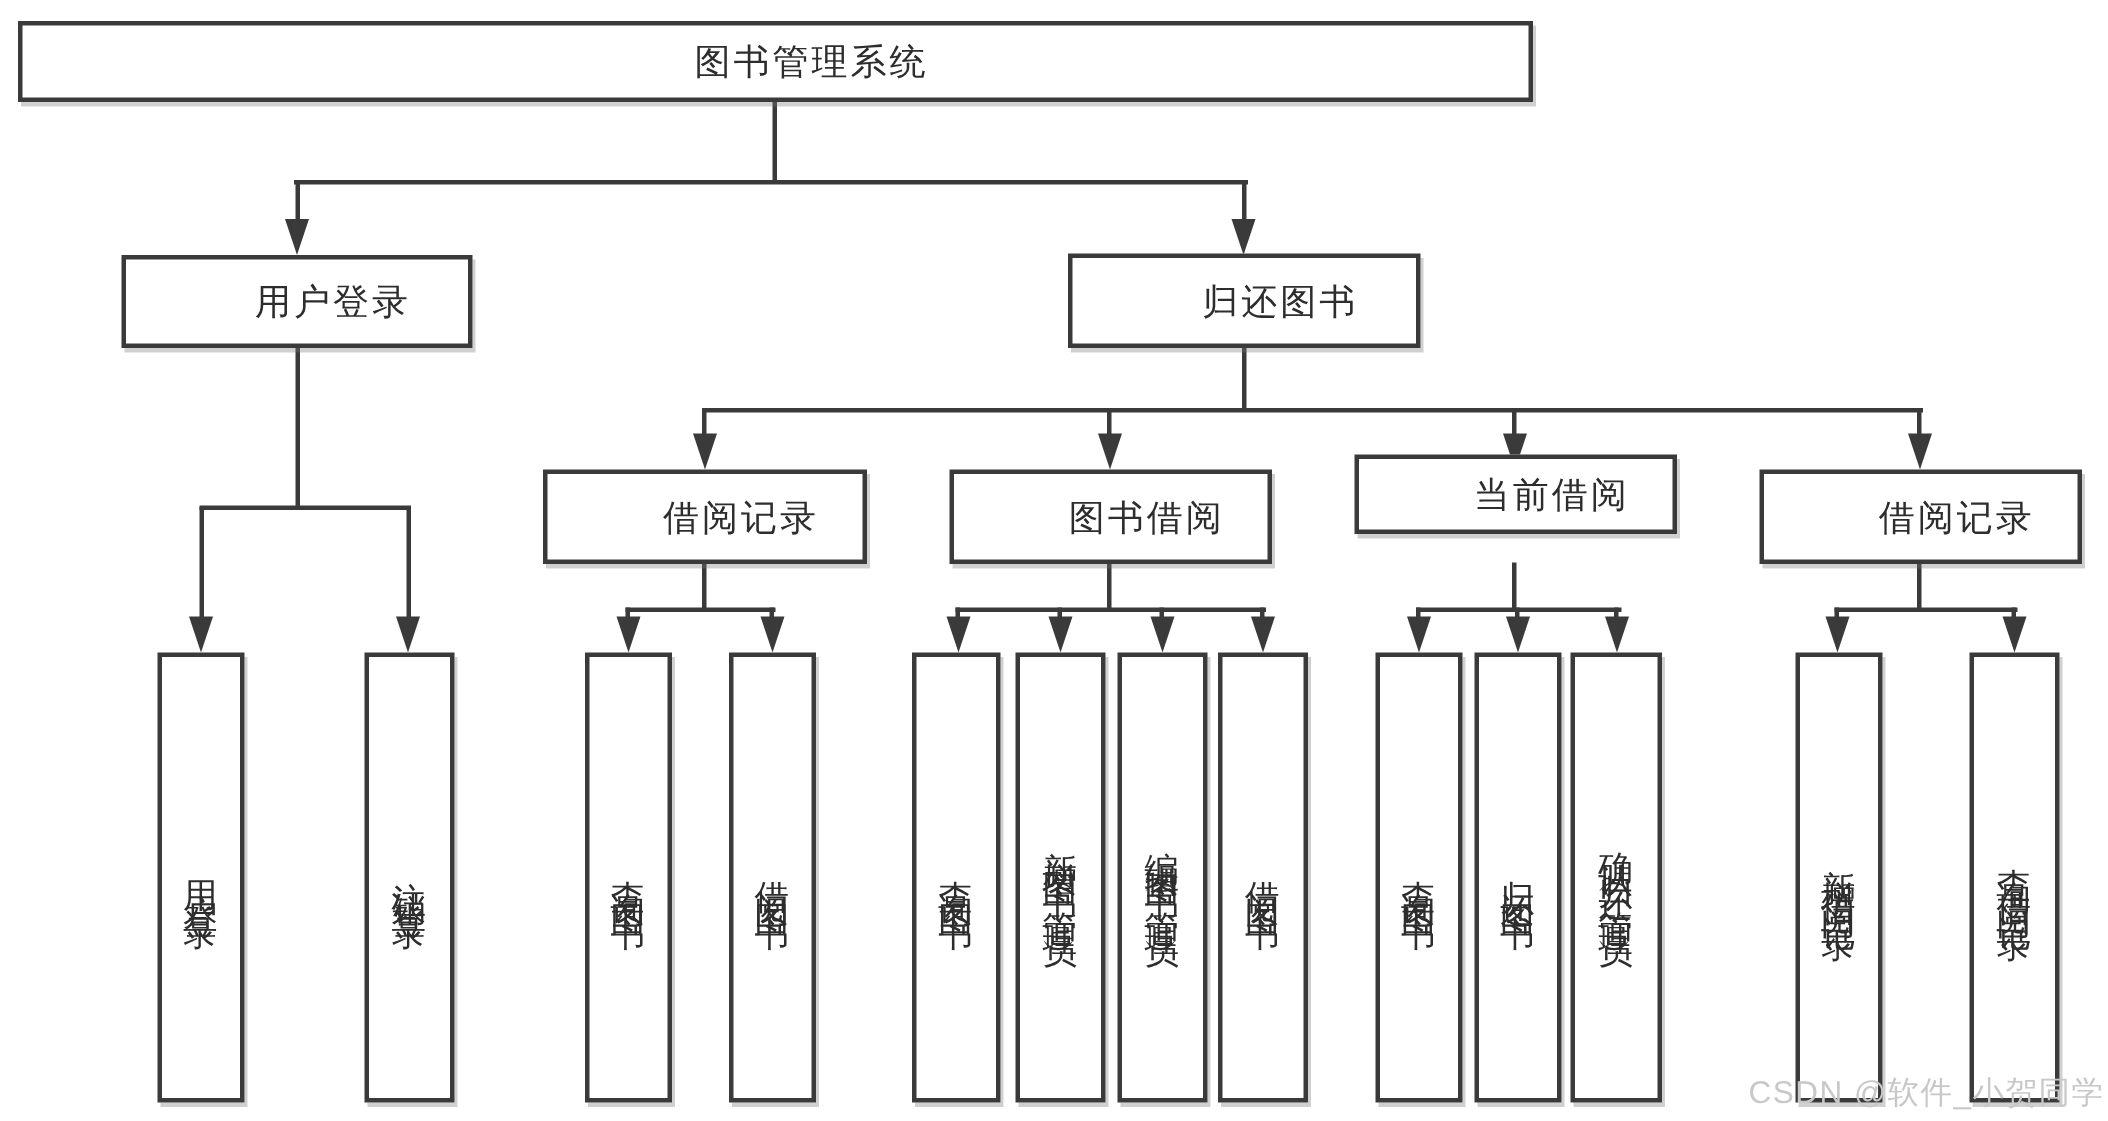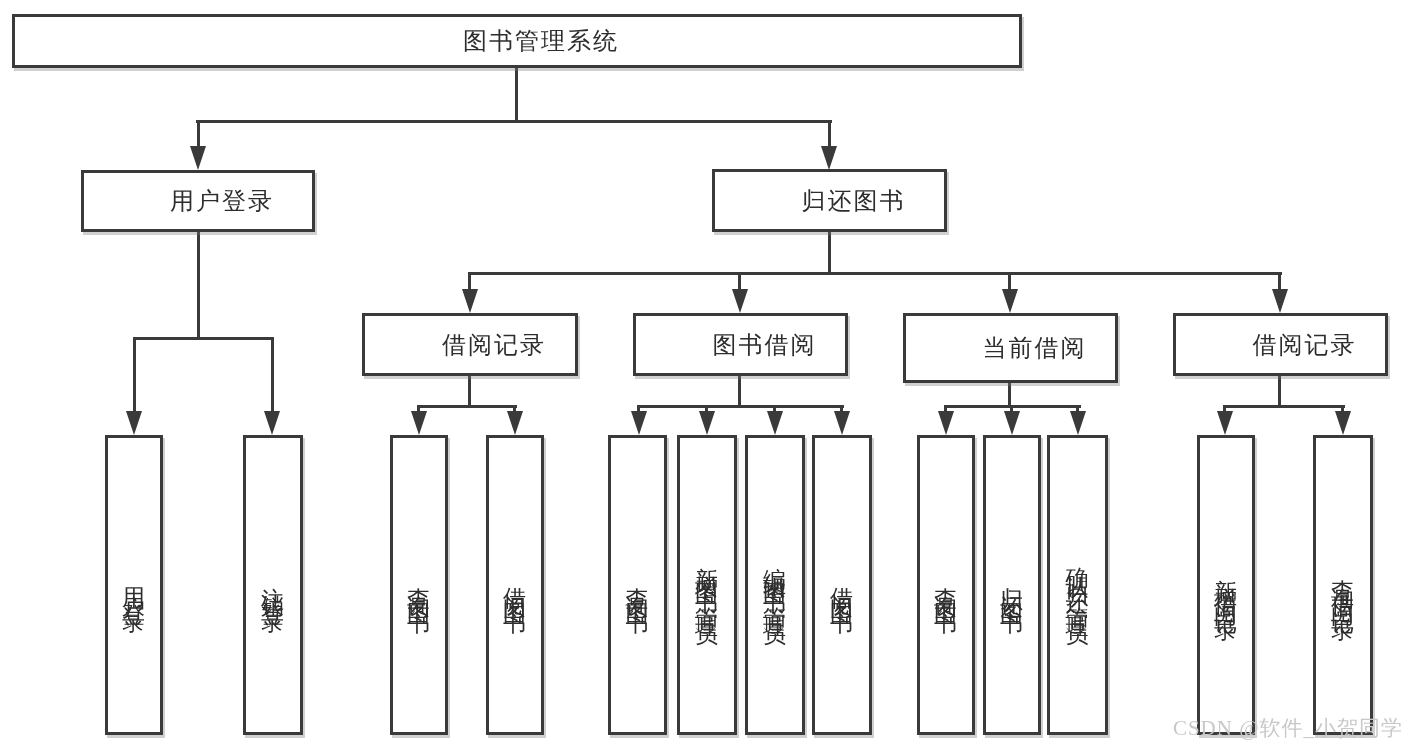--- a/index.html
+++ b/index.html
@@ -28,21 +28,21 @@
   .vline{width:3px;}
   .hline{height:3px;}
   .arrow{
     position:absolute;width:0;height:0;z-index:1;
     border-left:8px solid transparent;border-right:8px solid transparent;
     border-top:24px solid var(--line,#3a3a3a);
   }
   .watermark{
     position:absolute;right:2px;bottom:5px;
     color:var(--watermark,#c8c8c8);
-    font-size:21px;letter-spacing:1px;white-space:nowrap;z-index:5;font-family:Liberation Serif, serif;
+    font-size:21px;letter-spacing:1px;white-space:nowrap;z-index:5;
   }
 </style>
 </head>
 <body>
 
 <div class="chart" style="--line: #3a3a3a; --text: #2d2d2d; --box_fill: #ffffff; --watermark: #c8c8c8;">
 
   <div class="box hbox" style="left:12px;top:14px;width:1010px;height:54px">
     <span class="lbl">图书管理系统</span>
   </div>
@@ -53,21 +53,21 @@
   <div class="box hbox" style="left:712px;top:169px;width:235px;height:63px">
     <span class="lbl">归还图书</span>
   </div>
 
   <div class="box hbox" style="left:362px;top:313px;width:216px;height:63px">
     <span class="lbl">借阅记录</span>
   </div>
   <div class="box hbox" style="left:633px;top:313px;width:215px;height:63px">
     <span class="lbl">图书借阅</span>
   </div>
-  <div class="box hbox" style="left:903px;top:313px;width:215px;height:70px">
+  <div class="box hbox" style="left:903px;top:303px;width:215px;height:53px">
     <span class="lbl">当前借阅</span>
   </div>
   <div class="box hbox" style="left:1173px;top:313px;width:215px;height:63px">
     <span class="lbl">借阅记录</span>
   </div>
 
   <div class="box vbox" style="left:105px;top:435px;width:58px;height:300px">
     <span class="lbl">用户登录</span>
   </div>
   <div class="box vbox" style="left:243px;top:435px;width:60px;height:300px">

